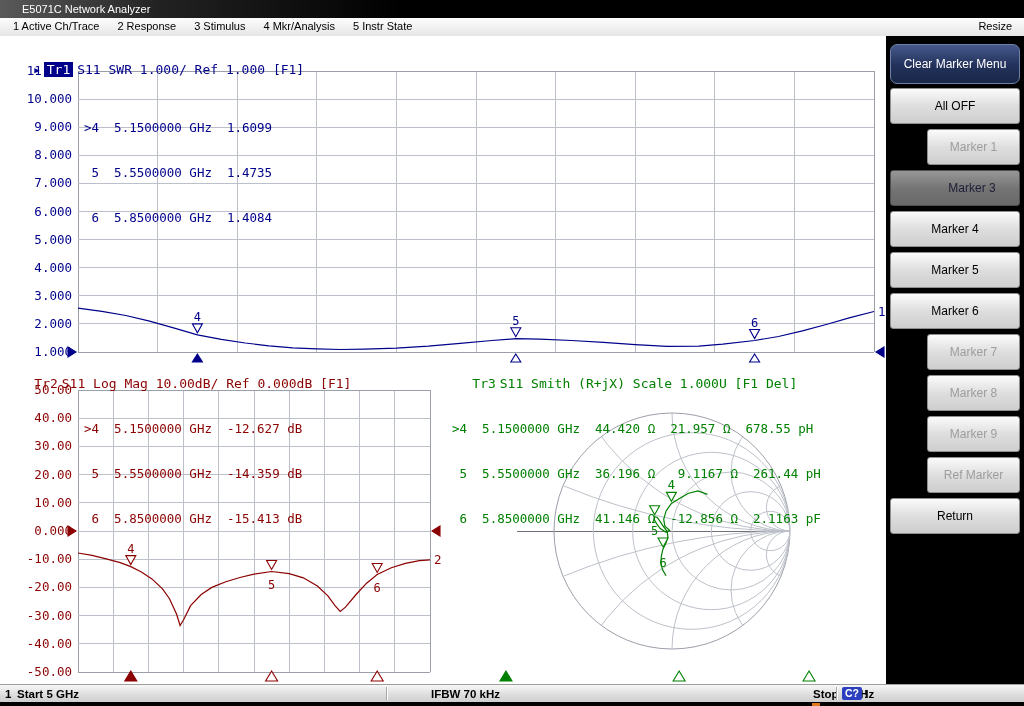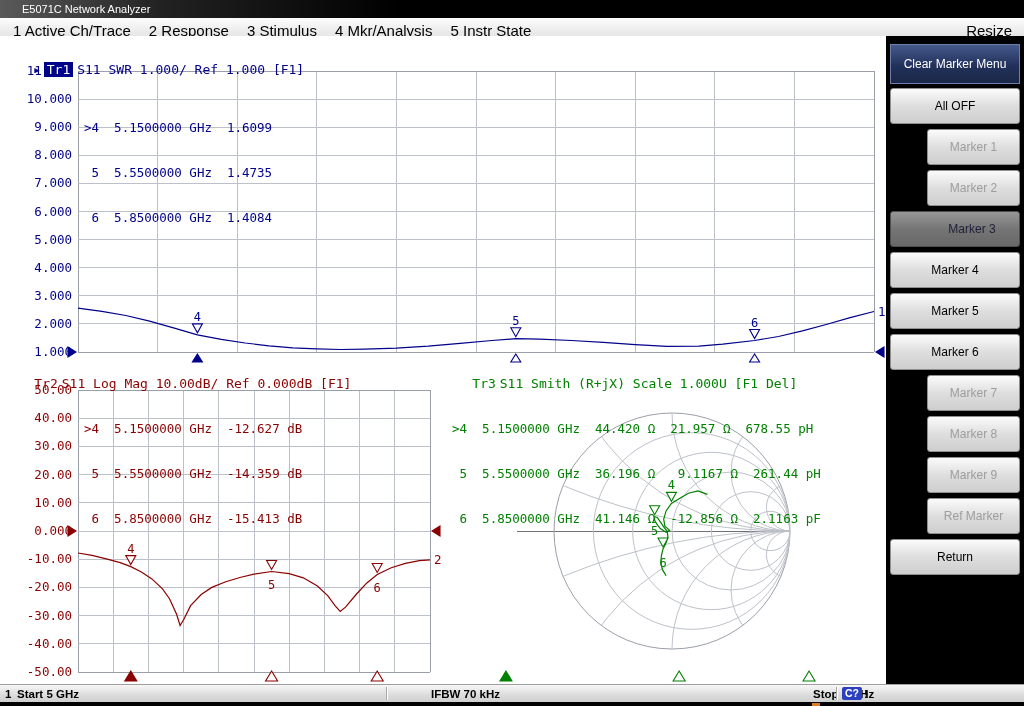--- a/index.html
+++ b/index.html
@@ -5,40 +5,40 @@
   html,body{margin:0;padding:0;background:#6b6b6b;}
   .app{position:relative;width:1024px;height:706px;background:#000;overflow:hidden;
        font-family:"Liberation Sans",sans-serif;}
   
   .titlebar{position:absolute;left:0;top:0;width:1024px;height:18px;
     background:linear-gradient(90deg,#5a5a5a 0px,#222 160px,#000 400px);
     color:#fff;font-size:11px;line-height:18px;padding-left:22px;box-sizing:border-box;}
   
   .menubar{position:absolute;left:0;top:18px;width:1024px;height:26px;box-sizing:border-box;
     background:linear-gradient(180deg,#fdfdfd,#e9e9e9 60%,#e0e0e0);
-    border-bottom:1px solid #b0b0b0;display:flex;align-items:center;
-    font-size:15px;color:#000;padding:0 4px;}
+    border-bottom:1px solid #b0b0b0;display:flex;
+    font-size:11px;color:#000;padding:0 4px;}
   .menu-item{padding:0 9px;line-height:17px;cursor:default;}
   .menu-resize{margin-left:auto;padding:0 8px;line-height:17px;}
   
   .main{position:absolute;left:0;top:36px;width:886px;height:648px;background:#fff;}
   #plots{position:absolute;left:0;top:0;width:1024px;height:706px;}
   
   .trace-title{position:absolute;font-family:"DejaVu Sans Mono","Liberation Mono",monospace;
     font-size:13px;white-space:pre;}
   .trace-title span{margin-right:4px;}
   .navy{color:#00008b;} .maroon{color:#8b0000;} .green{color:#008000;}
   .tr-arrow{font-size:9px;vertical-align:1px;margin-right:1px;}
   .tr-badge{background:#00008b;color:#fff;padding:0 3px;}
   .readout{position:absolute;font-family:"DejaVu Sans Mono","Liberation Mono",monospace;
     font-size:12.5px;line-height:15px;white-space:pre;}
   
   .sidebar{position:absolute;left:886px;top:36px;width:138px;height:648px;background:#000;
     padding:8px 4px 0;box-sizing:border-box;}
-  .sb-title{height:38px;margin-bottom:4px;border-radius:0;
+  .sb-title{height:38px;margin-bottom:4px;border-radius:7px;
     background:linear-gradient(180deg,#46598c,#22315a 55%,#1a2748);
     border:1px solid #6d7fa9;color:#fff;font-size:12px;text-align:center;
     display:flex;align-items:center;justify-content:center;line-height:14px;white-space:pre-line;}
   .sb-btn{height:36px;margin-bottom:5px;border-radius:3px;box-sizing:border-box;
     background:linear-gradient(180deg,#fbfbfb,#dedede 50%,#cecece);
     border:1px solid #8f8f8f;color:#000;font-size:12px;
     display:flex;align-items:center;justify-content:center;cursor:default;}
   .sb-btn.disabled{color:#9d9d9d;margin-left:37px;}
   .sb-btn.active{background:linear-gradient(180deg,#979797,#757575 50%,#686868);
     border-color:#4e4e4e;color:#20203a;padding-left:34px;}
@@ -228,21 +228,20 @@
   <div class="readout green" style="left:452px;top:391px;">
     <div>&gt;4  5.1500000 GHz  44.420 Ω  21.957 Ω  678.55 pH</div>
     <div> 5  5.5500000 GHz  36.196 Ω   9.1167 Ω  261.44 pH</div>
     <div> 6  5.8500000 GHz  41.146 Ω  -12.856 Ω  2.1163 pF</div>
   </div>
 
   <div class="sidebar">
     <div class="sb-title">Clear Marker Menu</div>
   <div class="sb-btn normal">All OFF</div>
       <div class="sb-btn disabled">Marker 1</div>
-      <div class="sb-btn disabled">Marker 2</div>
       <div class="sb-btn active">Marker 3</div>
       <div class="sb-btn normal">Marker 4</div>
       <div class="sb-btn normal">Marker 5</div>
       <div class="sb-btn normal">Marker 6</div>
       <div class="sb-btn disabled">Marker 7</div>
       <div class="sb-btn disabled">Marker 8</div>
       <div class="sb-btn disabled">Marker 9</div>
       <div class="sb-btn disabled">Ref Marker</div>
       <div class="sb-btn normal">Return</div>
     </div>

